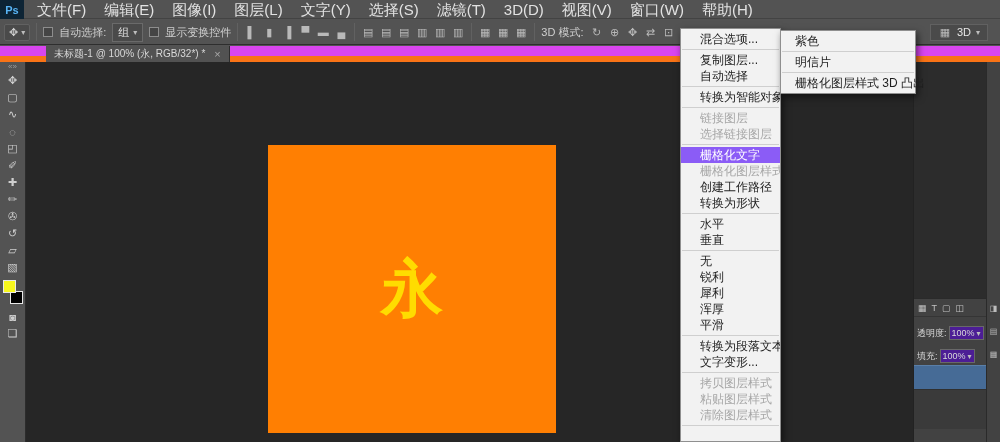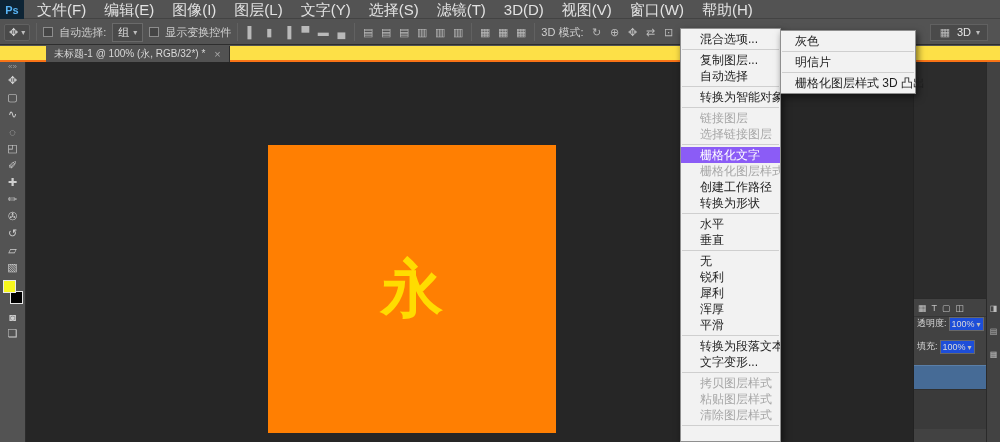--- a/index.html
+++ b/index.html
@@ -24,22 +24,22 @@
   .dd{display:flex;align-items:center;gap:4px;background:#4a4a4a;border:1px solid #6a6a6a;
       padding:1px 5px;color:#e0e0e0}
   .chev{font-size:8px;color:#bdbdbd}
   .icon-strip{display:flex;align-items:center;gap:4px}
   .obar-icon{font-size:11px;color:#b9b9b9;width:14px;text-align:center;cursor:default}
   .workspace{margin-left:auto;display:flex;align-items:center;gap:5px;margin-right:8px;
              background:#4a4a4a;border:1px solid #616161;padding:1px 7px}
   .ws-label{color:#e6e6e6;font-size:11px}
 
   
-  .tabbar{position:absolute;top:46px;left:0;width:100%;height:16px;background:#fde047;
-          border-bottom:2px solid #f97316;z-index:4}
+  .tabbar{position:absolute;top:46px;left:0;width:100%;height:16px;background:#d946ef;
+          border-bottom:6px solid #f97316;z-index:4}
   .doc-tab{position:absolute;left:46px;top:0;height:16px;background:#525252;color:#d8d8d8;
            font-size:10px;line-height:16px;padding:0 8px;display:flex;align-items:center;gap:9px;
            border-right:1px solid #2d2d2d;white-space:nowrap}
   .tab-close{color:#a9a9a9;font-size:11px;cursor:default}
 
   
   .toolbar{position:absolute;left:0;top:62px;width:26px;bottom:0;background:#535353;
            border-right:1px solid #2c2c2c;display:flex;flex-direction:column;align-items:center;z-index:4}
   .tb-collapse{font-size:8px;color:#9d9d9d;height:10px;line-height:10px}
   .tool{width:22px;height:17px;display:flex;align-items:center;justify-content:center;
@@ -54,22 +54,22 @@
               display:flex;align-items:center;justify-content:center}
   .doc-char{font-family:"Liberation Serif",serif;font-weight:bold;font-size:62px;line-height:62px}
 
   
   .right-col{position:absolute;right:14px;width:73px;top:62px;bottom:0;background:#2c2c2c;
              border-left:1px solid #222;z-index:2}
   .layers-frag{position:absolute;left:0;right:0;top:236px;bottom:0;background:#424242;
                border-top:1px solid #2a2a2a;color:#d9d9d9;font-size:9px}
   .lp-filters{display:flex;align-items:center;gap:5px;height:18px;padding:0 4px;border-bottom:1px solid #353535}
   .lp-icon{font-size:9px;color:#c3c3c3}
-  .lp-row{display:flex;align-items:flex-start;gap:2px;height:23px;padding:0 3px;white-space:nowrap}
-  .lp-box{display:flex;align-items:center;gap:2px;background:#1d4ed8;border:1px solid #686868;
+  .lp-row{display:flex;align-items:flex-end;gap:2px;height:23px;padding:0 3px;white-space:nowrap}
+  .lp-box{display:flex;align-items:center;gap:2px;background:#4c1d95;border:1px solid #686868;
           padding:0 2px;height:14px}
   .lp-selected{height:24px;background:#466b96;margin-top:2px;border-top:1px solid #5a7fa8}
   .lp-rest{height:40px;background:#3a3a3a;border-top:1px solid #303030}
 
   
   .dock{position:absolute;right:0;top:62px;bottom:0;width:14px;background:#424242;
         border-left:1px solid #2a2a2a;display:flex;flex-direction:column;align-items:center;
         padding-top:242px;gap:14px;z-index:3}
   .dock-icon{font-size:8px;color:#bdbdbd}
 
@@ -259,18 +259,18 @@
     <div class="menu-item normal">转换为段落文本</div>
     <div class="menu-item normal">文字变形...</div>
     <div class="menu-sep"></div>
     <div class="menu-item disabled">拷贝图层样式</div>
     <div class="menu-item disabled">粘贴图层样式</div>
     <div class="menu-item disabled">清除图层样式</div>
     <div class="menu-sep"></div>
   </div>
 
 <div class="sub-menu" id="sub-menu">
-    <div class="menu-item normal">灰色</div>
+    <div class="menu-item normal">紫色</div>
     <div class="menu-sep"></div>
     <div class="menu-item normal">明信片</div>
     <div class="menu-sep"></div>
     <div class="menu-item normal">栅格化图层样式 3D 凸出</div>
   </div>
 
 </body></html>

